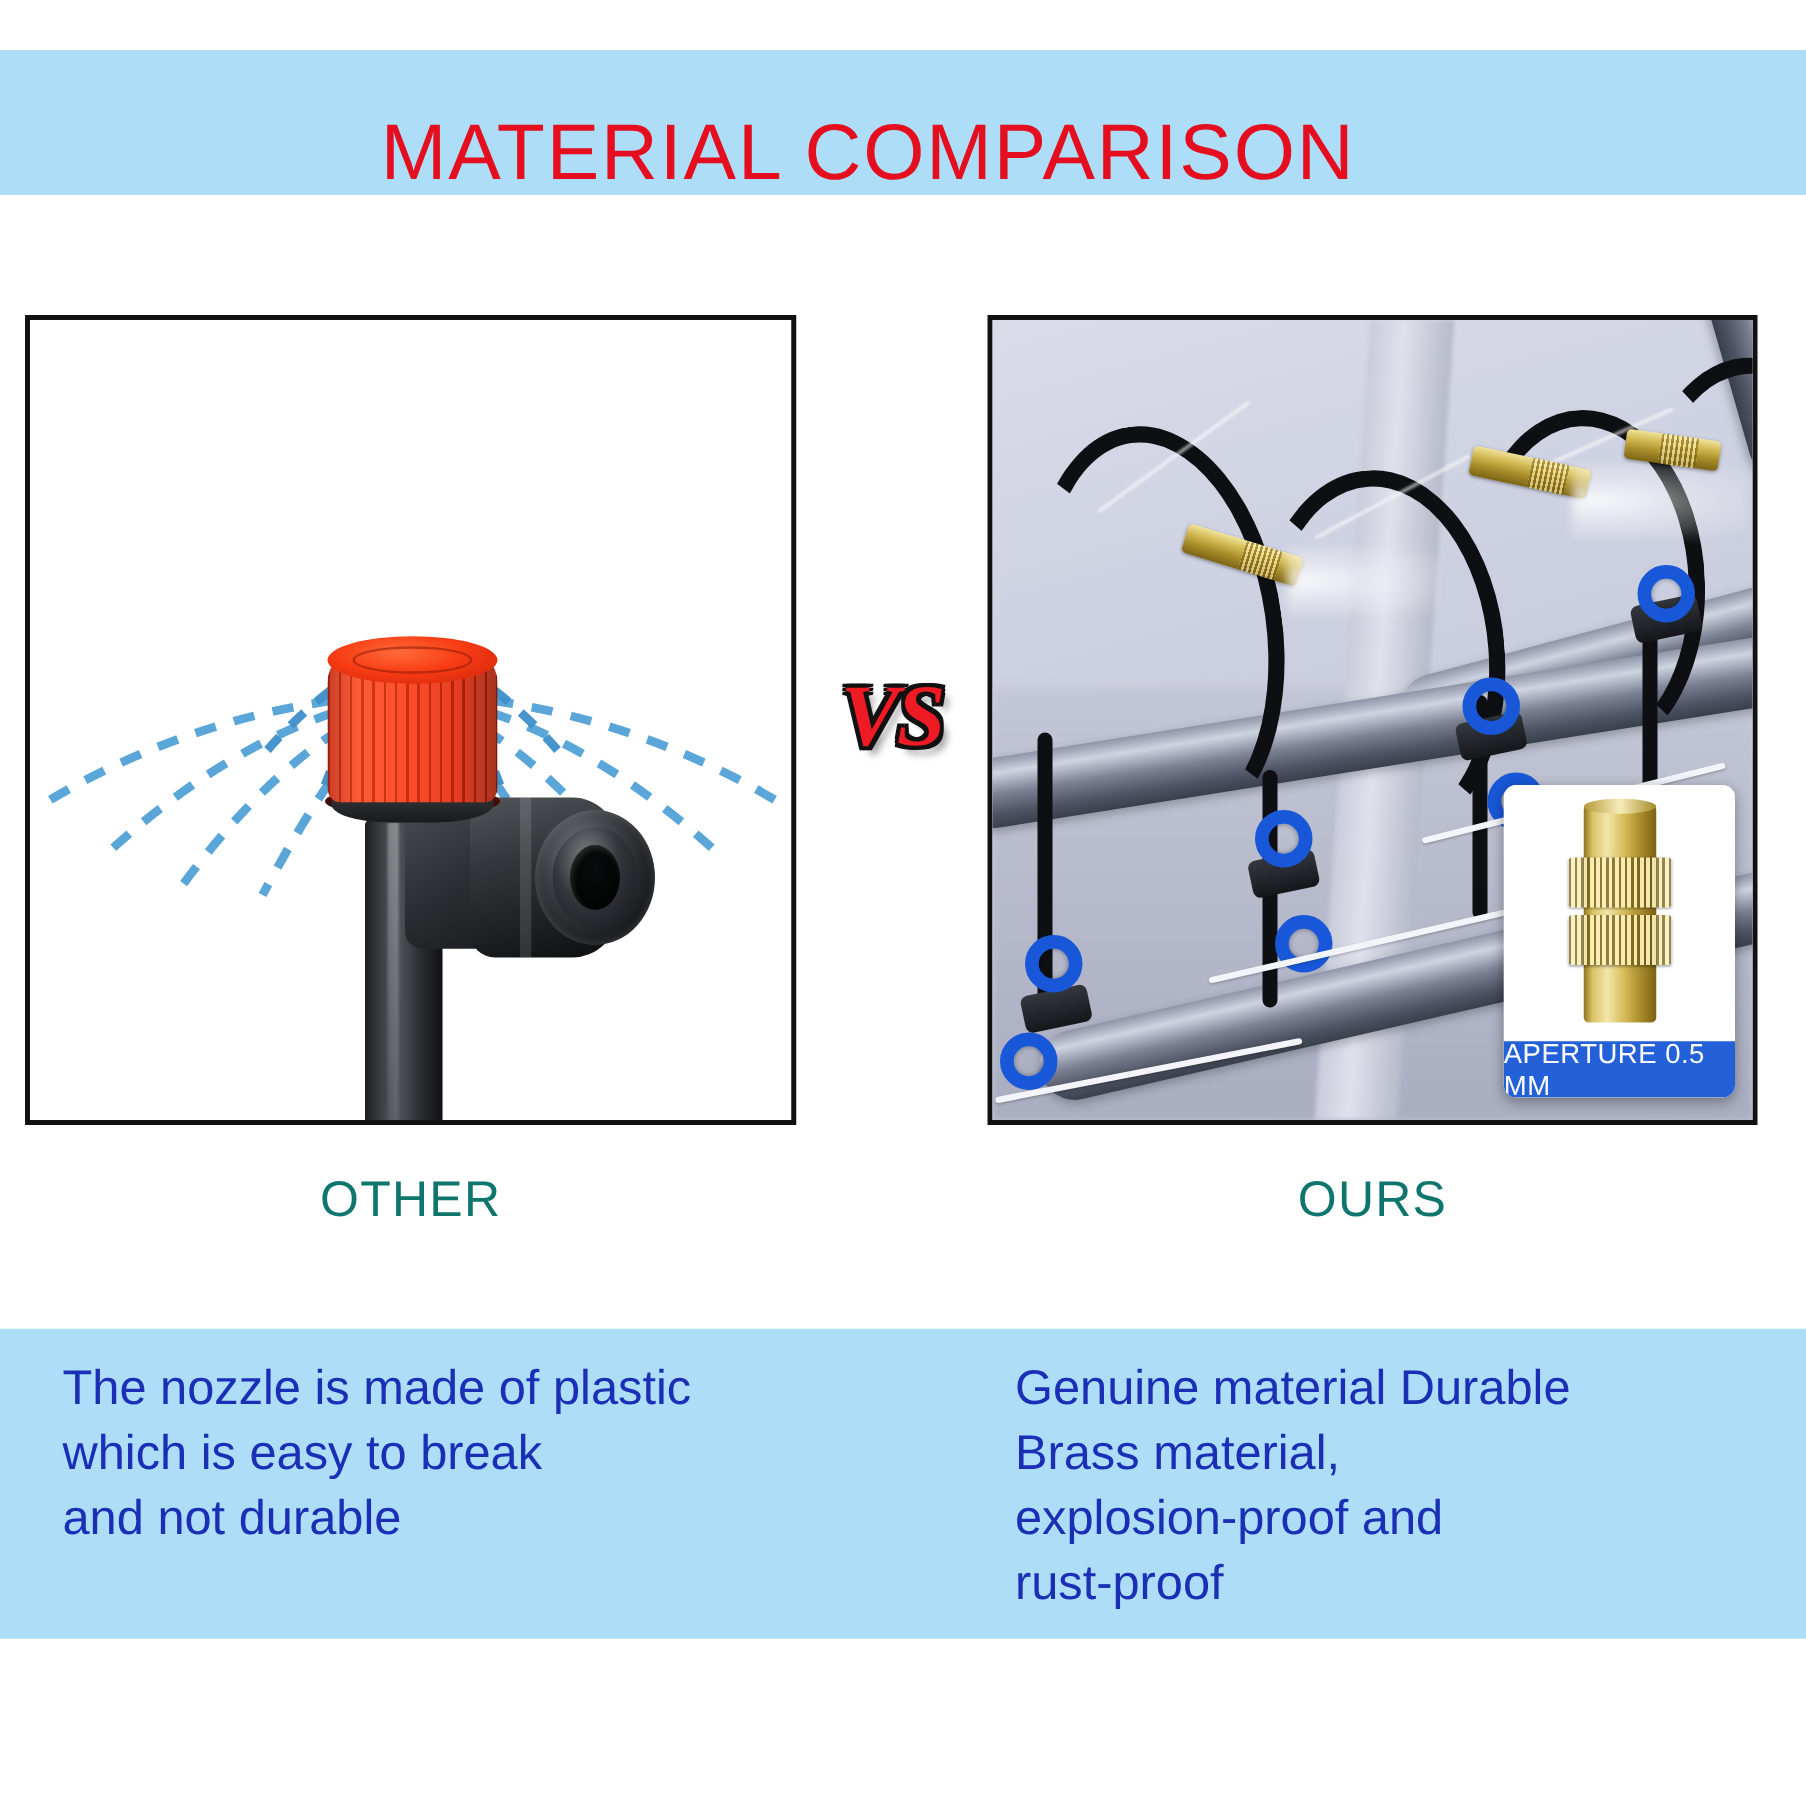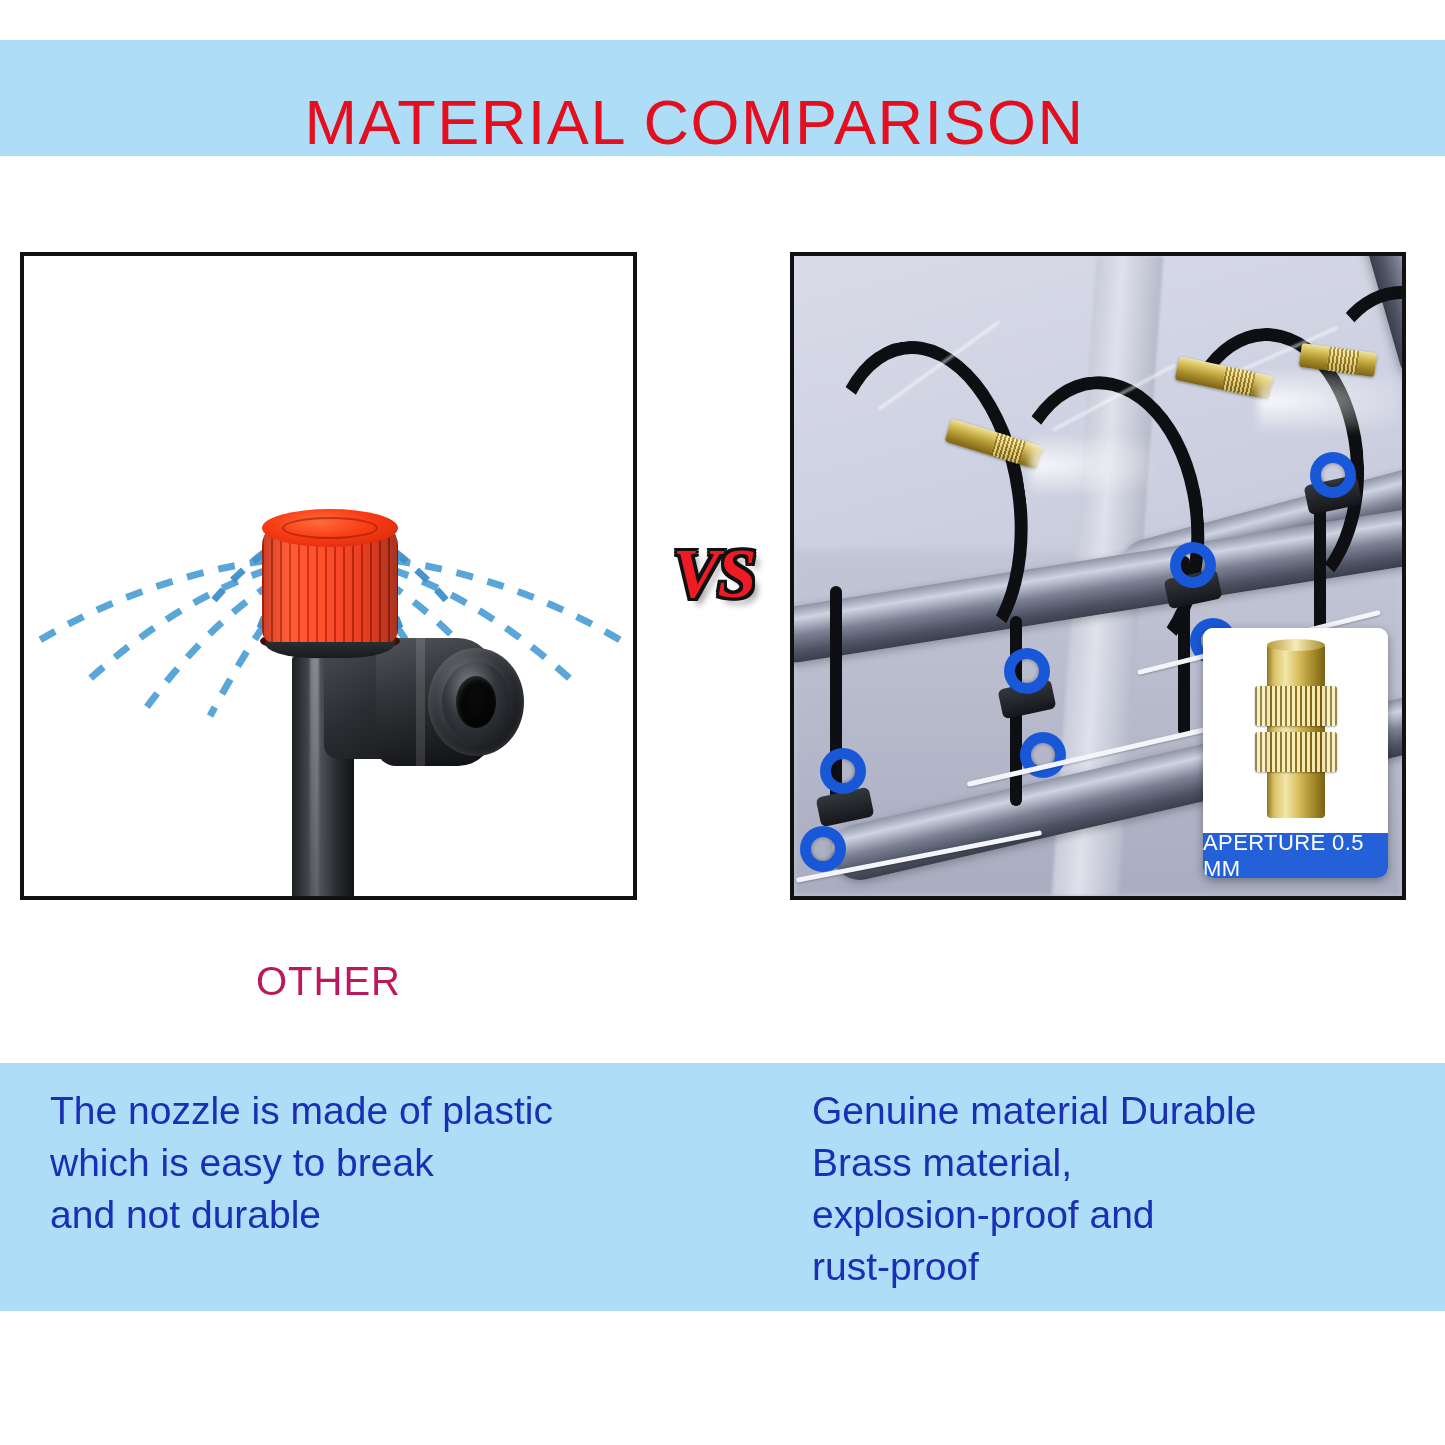--- a/index.html
+++ b/index.html
@@ -36,24 +36,23 @@
     border: 4px solid #111;
     background: #fff;
     overflow: hidden;
   }
   .panel-left  { left: 20px;  top: 96px; width: 617px; height: 648px; }
   .panel-right { left: 790px; top: 96px; width: 616px; height: 648px; }
 
   .panel-caption {
     position: absolute;
     font-size: 40px;
-    color: #be185d;
+    color: #0f766e;
     text-align: center;
     letter-spacing: 1px;
-    margin-top: 21px;
   }
   .cap-left  { left: 20px;  top: 782px; width: 617px; }
   .cap-right { left: 790px; top: 782px; width: 616px; }
 
   
   .vs {
     position: absolute;
     left: 637px; top: 378px; width: 153px;
     text-align: center;
     font-family: "Liberation Serif", serif;
@@ -381,20 +380,21 @@
           <div class="brass-knurl knurl-2"></div>
         </div>
         <div class="inset-bar">
           <span>APERTURE 0.5 MM</span>
         </div>
       </div>
     </div>
   </div>
 
   <div class="panel-caption cap-left">OTHER</div>
+  <div class="panel-caption cap-right">OURS</div>
 </div>
 
 <div class="bottom-band">
   <div class="bottom-col bottom-right">Genuine material Durable
 Brass material,
 explosion-proof and
 rust-proof</div>
   <div class="bottom-col bottom-left">The nozzle is made of plastic
  which is easy to break
 and not durable</div>

